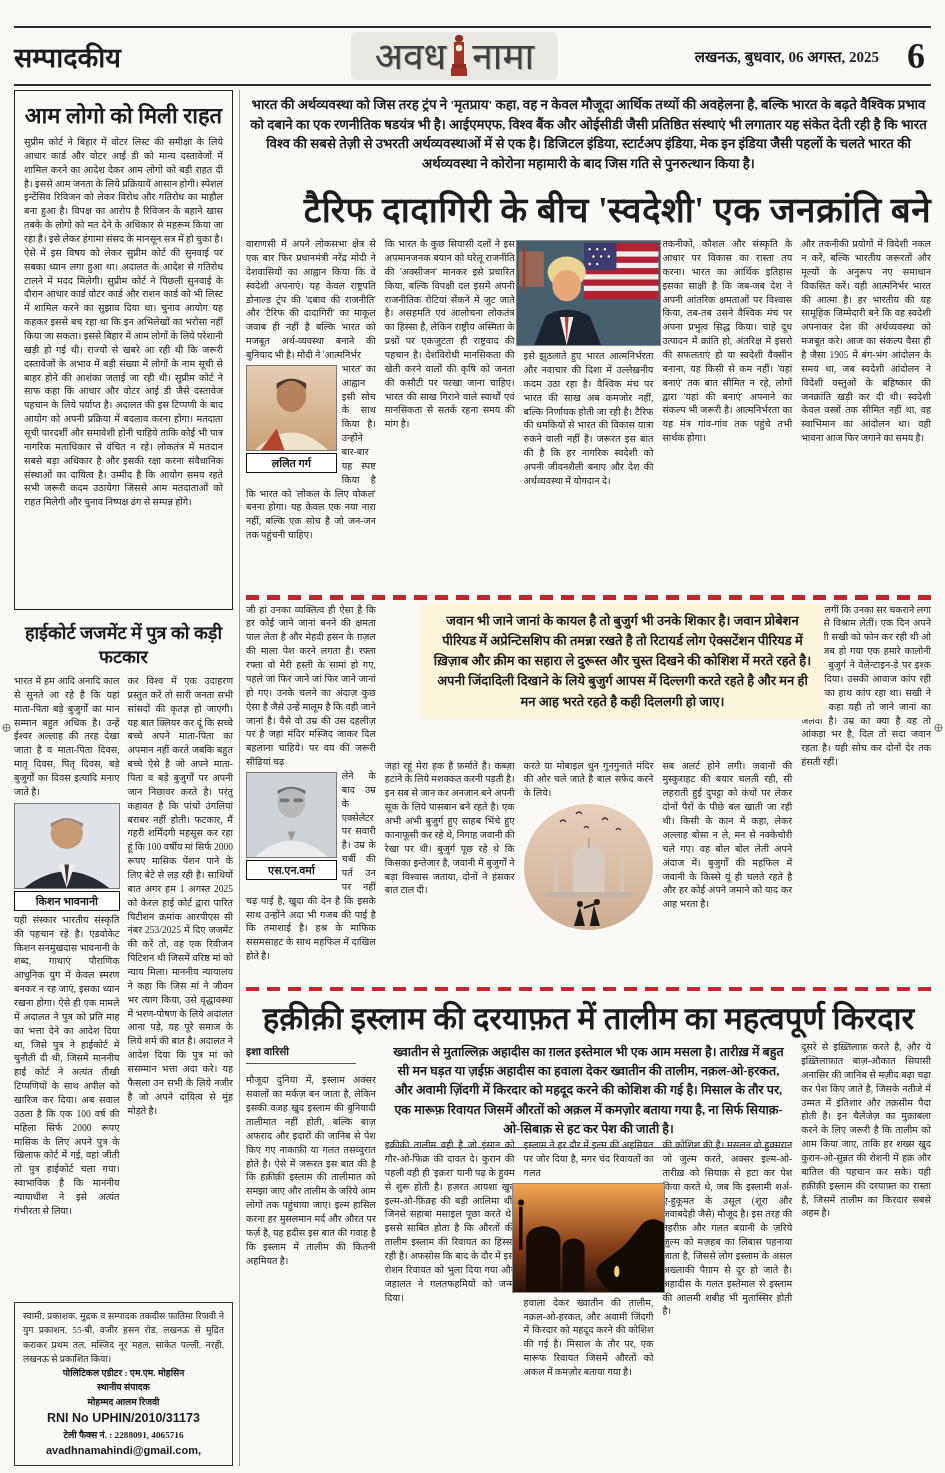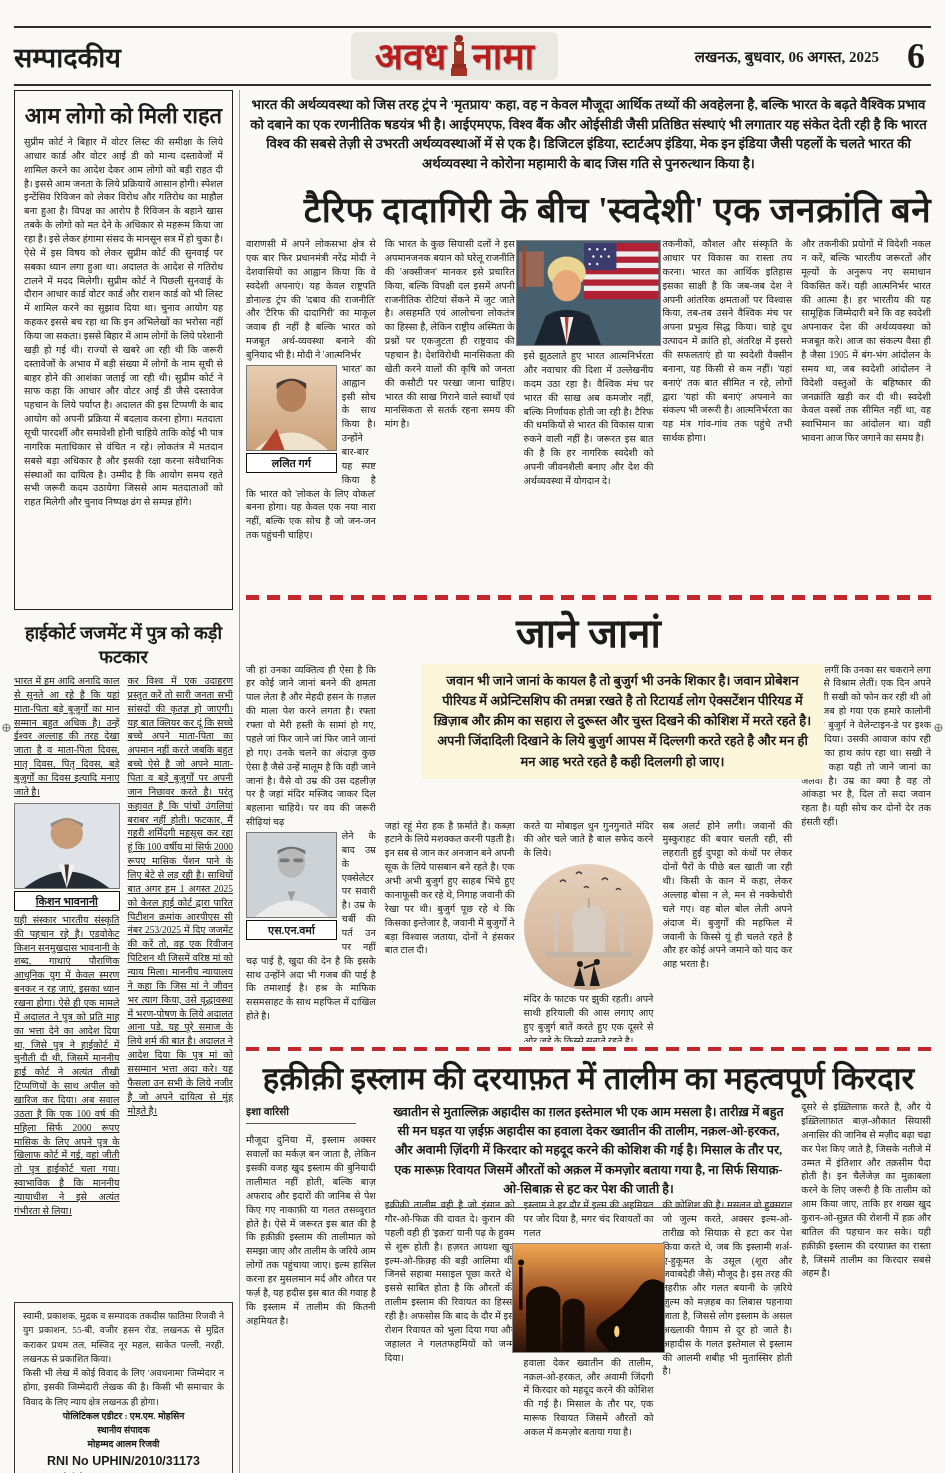--- a/index.html
+++ b/index.html
@@ -8,36 +8,36 @@
     width: 945px; height: 1473px; position: relative; overflow: hidden;
     background: #faf9f5; margin: 0 auto; padding: 0 14px;
     font-family: "Liberation Serif", "DejaVu Serif", serif; color:#1c1c1c;
   }
   
   .hdr { margin-top: 26px; height: 60px; border-top: 2px solid #2b2b2b; border-bottom: 2px solid #2b2b2b;
          display:flex; align-items:center; gap:10px; }
   .section-name { font-size: 27px; font-weight: 700; flex: 0 0 200px; }
   .masthead-wrap { flex:1; display:flex; justify-content:center; }
   .masthead { background:#e9e8e3; border-radius:6px; padding: 2px 24px; display:flex; align-items:center; gap:3px; }
-  .masthead-text { font-size: 37px; font-weight: 700; color:#b91c1c; line-height:1; text-shadow: 1px 1px 0 #b7b3ab; }
+  .masthead-text { font-size: 37px; font-weight: 400; color:#404040; line-height:1; text-shadow: 1px 1px 0 #b7b3ab; }
   .dateline { font-size: 15px; font-weight: 700; }
   .page-num { font-size: 36px; font-weight: 700; margin: 0 6px 0 18px; }
   
   .content { display:flex; gap:6px; margin-top:4px; }
   .left-col { flex: 0 0 219px; }
   .v-rule { flex: 0 0 1px; background:#9b9a96; }
   .main-col { flex:1; min-width:0; }
   .body-text { font-size: 9.5px; line-height: 1.46; text-align: justify; }
   
   .boxed-article { border: 1.4px solid #222; height: 520px; padding: 6px 9px; overflow:hidden; }
   .boxed-article h2 { font-size: 22px; text-align:center; margin: 2px 0 7px; font-weight:700; }
   .court { margin-top: 10px; height: 668px; overflow:hidden; }
   .court h2 { font-size: 18px; text-align:center; margin: 0 0 7px; font-weight:700; }
   .court-cols { display:flex; gap:8px; height: 630px; overflow:hidden; }
-  .court-cols .col { flex:1; min-width:0;text-decoration:underline; }
+  .court-cols .col { flex:1; min-width:0; }
   .portrait-block { margin: 3px auto; width: 100%; }
   .portrait-img { height: 86px; border: 1px solid #777; position:relative; overflow:hidden; }
   .portrait-img svg { position:absolute; inset:0; width:100%; height:100%; }
   .portrait-caption { border: 1.5px solid #111; margin-top: 2px; text-align:center; font-weight:700;
                       font-size: 11px; background:#fff; padding: 1px 0; }
   .imprint { margin-top: 14px; border: 1.2px solid #333; padding: 6px 8px; font-size: 9.2px; line-height: 1.55; }
   .imprint .note { text-align: justify; }
   .imprint .center { text-align: center; }
   .imprint .bold { font-weight: 700; }
   .imprint .rni { font-size: 12.5px; font-weight:700; font-family:"Liberation Sans", sans-serif; text-align:center; }
@@ -127,21 +127,20 @@
             <p>यही संस्कार भारतीय संस्कृति की पहचान रहे है। एडवोकेट किशन सनमुखदास भावनानी के शब्द, गाथाएं पौराणिक आधुनिक युग में केवल स्मरण बनकर न रह जाएं, इसका ध्यान रखना होगा। ऐसे ही एक मामले में अदालत ने पुत्र को प्रति माह का भत्ता देने का आदेश दिया था, जिसे पुत्र ने हाईकोर्ट में चुनौती दी थी, जिसमें माननीय हाई कोर्ट ने अत्यंत तीखी टिप्पणियों के साथ अपील को खारिज कर दिया। अब सवाल उठता है कि एक 100 वर्ष की महिला सिर्फ 2000 रूपए मासिक के लिए अपने पुत्र के खिलाफ कोर्ट में गई, वहां जीती तो पुत्र हाईकोर्ट चला गया। स्वाभाविक है कि माननीय न्यायाधीश ने इसे अत्यंत गंभीरता से लिया।</p>
           </div>
           <div class="col">
             <p>कर विश्व में एक उदाहरण प्रस्तुत करें तो सारी जनता सभी सांसदों की कृतज्ञ हो जाएगी। यह बात क्लियर कर दूं कि सच्चे बच्चे अपने माता-पिता का अपमान नहीं करते जबकि बहुत बच्चे ऐसे है जो अपने माता-पिता व बड़े बुजुर्गों पर अपनी जान निछावर करते है। परंतु कहावत है कि पांचों उंगलियां बराबर नहीं होती। फटकार, मैं गहरी शर्मिंदगी महसूस कर रहा हूं कि 100 वर्षीय मां सिर्फ 2000 रूपए मासिक पेंशन पाने के लिए बेटे से लड़ रही है। साथियों बात अगर हम 1 अगस्त 2025 को केरल हाई कोर्ट द्वारा पारित पिटीशन क्रमांक आरपीएस सी नंबर 253/2025 में दिए जजमेंट की करें तो, वह एक रिवीजन पिटिशन थी जिसमें वरिष्ठ मां को न्याय मिला। माननीय न्यायालय ने कहा कि जिस मां ने जीवन भर त्याग किया, उसे वृद्धावस्था में भरण-पोषण के लिये अदालत आना पड़े, यह पूरे समाज के लिये शर्म की बात है। अदालत ने आदेश दिया कि पुत्र मां को ससम्मान भत्ता अदा करे। यह फैसला उन सभी के लिये नजीर है जो अपने दायित्व से मुंह मोड़ते है।</p>
           </div>
         </div>
       </article>
 
       <div class="imprint">
         <div class="note">स्वामी, प्रकाशक, मुद्रक व सम्पादक तकदीस फातिमा रिजवी ने युग प्रकाशन, 55-बी, वजीर हसन रोड, लखनऊ से मुद्रित कराकर प्रथम तल, मस्जिद नूर महल, साकेत पल्ली, नरही, लखनऊ से प्रकाशित किया।</div>
-        <div class="note">किसी भी लेख में कोई विवाद के लिए 'अवधनामा' जिम्मेदार न होगा, इसकी जिम्मेदारी लेखक की है। किसी भी समाचार के विवाद के लिए न्याय क्षेत्र लखनऊ ही होगा।</div>
         <div class="center bold">पोलिटिकल एडीटर : एम.एम. मोहसिन</div>
         <div class="center bold">स्थानीय संपादक</div>
         <div class="center bold">मोहम्मद आलम रिजवी</div>
         <div class="rni">RNI No UPHIN/2010/31173</div>
         <div class="center bold">टेली फैक्स नं. : 2288091, 4065716</div>
         <div class="email">avadhnamahindi@gmail.com,</div>
       </div>
 
     </aside>
 
@@ -205,21 +204,20 @@
           </div>
           <div class="col">
             <p>और तकनीकी प्रयोगों में विदेशी नकल न करें, बल्कि भारतीय जरूरतों और मूल्यों के अनुरूप नए समाधान विकसित करें। यही आत्मनिर्भर भारत की आत्मा है। हर भारतीय की यह सामूहिक जिम्मेदारी बने कि वह स्वदेशी अपनाकर देश की अर्थव्यवस्था को मजबूत करे। आज का संकल्प वैसा ही है जैसा 1905 में बंग-भंग आंदोलन के समय था, जब स्वदेशी आंदोलन ने विदेशी वस्तुओं के बहिष्कार की जनक्रांति खड़ी कर दी थी। स्वदेशी केवल वस्त्रों तक सीमित नहीं था, वह स्वाभिमान का आंदोलन था। वही भावना आज फिर जगाने का समय है।</p>
           </div>
         </div>
       </section>
 
       <div class="red-dash"></div>
 
       <section>
-        <h1 class="jaane-headline">जाने जानां</h1>
         <div class="jaane-body cols5 body-text">
           <div class="jaane-intro">जवान भी जाने जानां के कायल है तो बुजुर्ग भी उनके शिकार है। जवान प्रोबेशन पीरियड में अप्रेन्टिसशिप की तमन्ना रखते है तो रिटायर्ड लोग ऐक्सटेंशन पीरियड में ख़िज़ाब और क्रीम का सहारा ले दुरूस्त और चुस्त दिखने की कोशिश में मरते रहते है। अपनी जिंदादिली दिखाने के लिये बुजुर्ग आपस में दिल्लगी करते रहते है और मन ही मन आह भरते रहते है कही दिललगी हो जाए।</div>
           <div class="col">
             <p>जी हां उनका व्यक्तित्व ही ऐसा है कि हर कोई जाने जानां बनने की क्षमता पाल लेता है और मेहदी हसन के ग़ज़ल की माला पेश करने लगता है। रफ्ता रफ्ता वो मेरी हस्ती के सामां हो गए, पहले जां फिर जाने जां फिर जाने जानां हो गए। उनके चलने का अंदाज़ कुछ ऐसा है जैसे उन्हें मालूम है कि वही जाने जानां है। वैसे वो उम्र की उस दहलीज़ पर है जहां मंदिर मस्जिद जाकर दिल बहलाना चाहिये। पर वय की जरूरी सीढ़ियां चढ़</p>
             <div class="float-portrait">
               <div class="portrait-img" style="background:#cdd2d6;">
                 <svg viewBox="0 0 90 86" preserveAspectRatio="none">
                   <ellipse cx="45" cy="30" rx="14" ry="16" fill="#b8b8b8"></ellipse>
                   <path d="M31,22 Q45,10 59,22 L59,18 Q45,10 31,18 Z" fill="#707070"></path>
                   <rect x="33" y="26" width="10" height="4" rx="2" fill="#5a5a5a" opacity="0.7"></rect>
@@ -246,21 +244,20 @@
                 <rect x="96" y="48" width="4" height="40" fill="#d0c5ba"></rect>
                 <rect x="22" y="88" width="86" height="5" fill="#c2b4a6"></rect>
                 <path d="M36 18 q3 -4 6 0 M52 10 q3 -4 6 0 M78 16 q3 -4 6 0 M92 26 q2 -3 5 0 M60 24 q2 -3 5 0" stroke="#3c3c3c" stroke-width="1.3" fill="none"></path>
                 <circle cx="56" cy="100" r="3" fill="#1a1a1a"></circle>
                 <path d="M50,122 L56,103 L61,122 Z" fill="#1a1a1a"></path>
                 <circle cx="73" cy="98" r="3" fill="#1a1a1a"></circle>
                 <path d="M70,101 L76,122 L66,122 Z" fill="#1a1a1a"></path>
                 <path d="M60,104 L71,100" stroke="#1a1a1a" stroke-width="2"></path>
               </svg>
             </div>
-            <p>मंदिर के फाटक पर झुकी रहती। अपने साथी हरियाली की आस लगाए आए हुए बुजुर्ग बातें करते हुए एक दूसरे से ओर जुड़े के किस्से सुनाते रहते है।</p>
           </div>
           <div class="col pad-jaane">
             <p>सब अलर्ट होने लगी। जवानों की मुस्कुराहट की बयार चलती रही, सी लहराती हुई दुपट्टा को कंधों पर लेकर दोनों पैरों के पीछे बल खाती जा रही थी। किसी के कान में कहा, लेकर अल्लाह बोसा न ले, मन से नक्केचोरी चले गए। वह बोल बोल लेती अपने अंदाज में। बुजुर्गों की महफिल में जवानी के किस्से यूं ही चलते रहते है और हर कोई अपने जमाने को याद कर आह भरता है।</p>
           </div>
           <div class="col">
             <p>अब ये लगीं कि उनका सर चकराने लगा जल्दी से विश्राम लेतीं। एक दिन अपने मुहबोली सखी को फोन कर रही थी ओ यार गजब हो गया एक हमारे कालोनी के एक बुजुर्ग ने वेलेन्टाइन-डे पर इश्क फरमा दिया। उसकी आवाज कांप रही थी उसका हाथ कांप रहा था। सखी ने हंसकर कहा यही तो जाने जानां का जलवा है। उम्र का क्या है वह तो आंकड़ा भर है, दिल तो सदा जवान रहता है। यही सोच कर दोनों देर तक हंसती रहीं।</p>
           </div>
         </div>
       </section>
 

